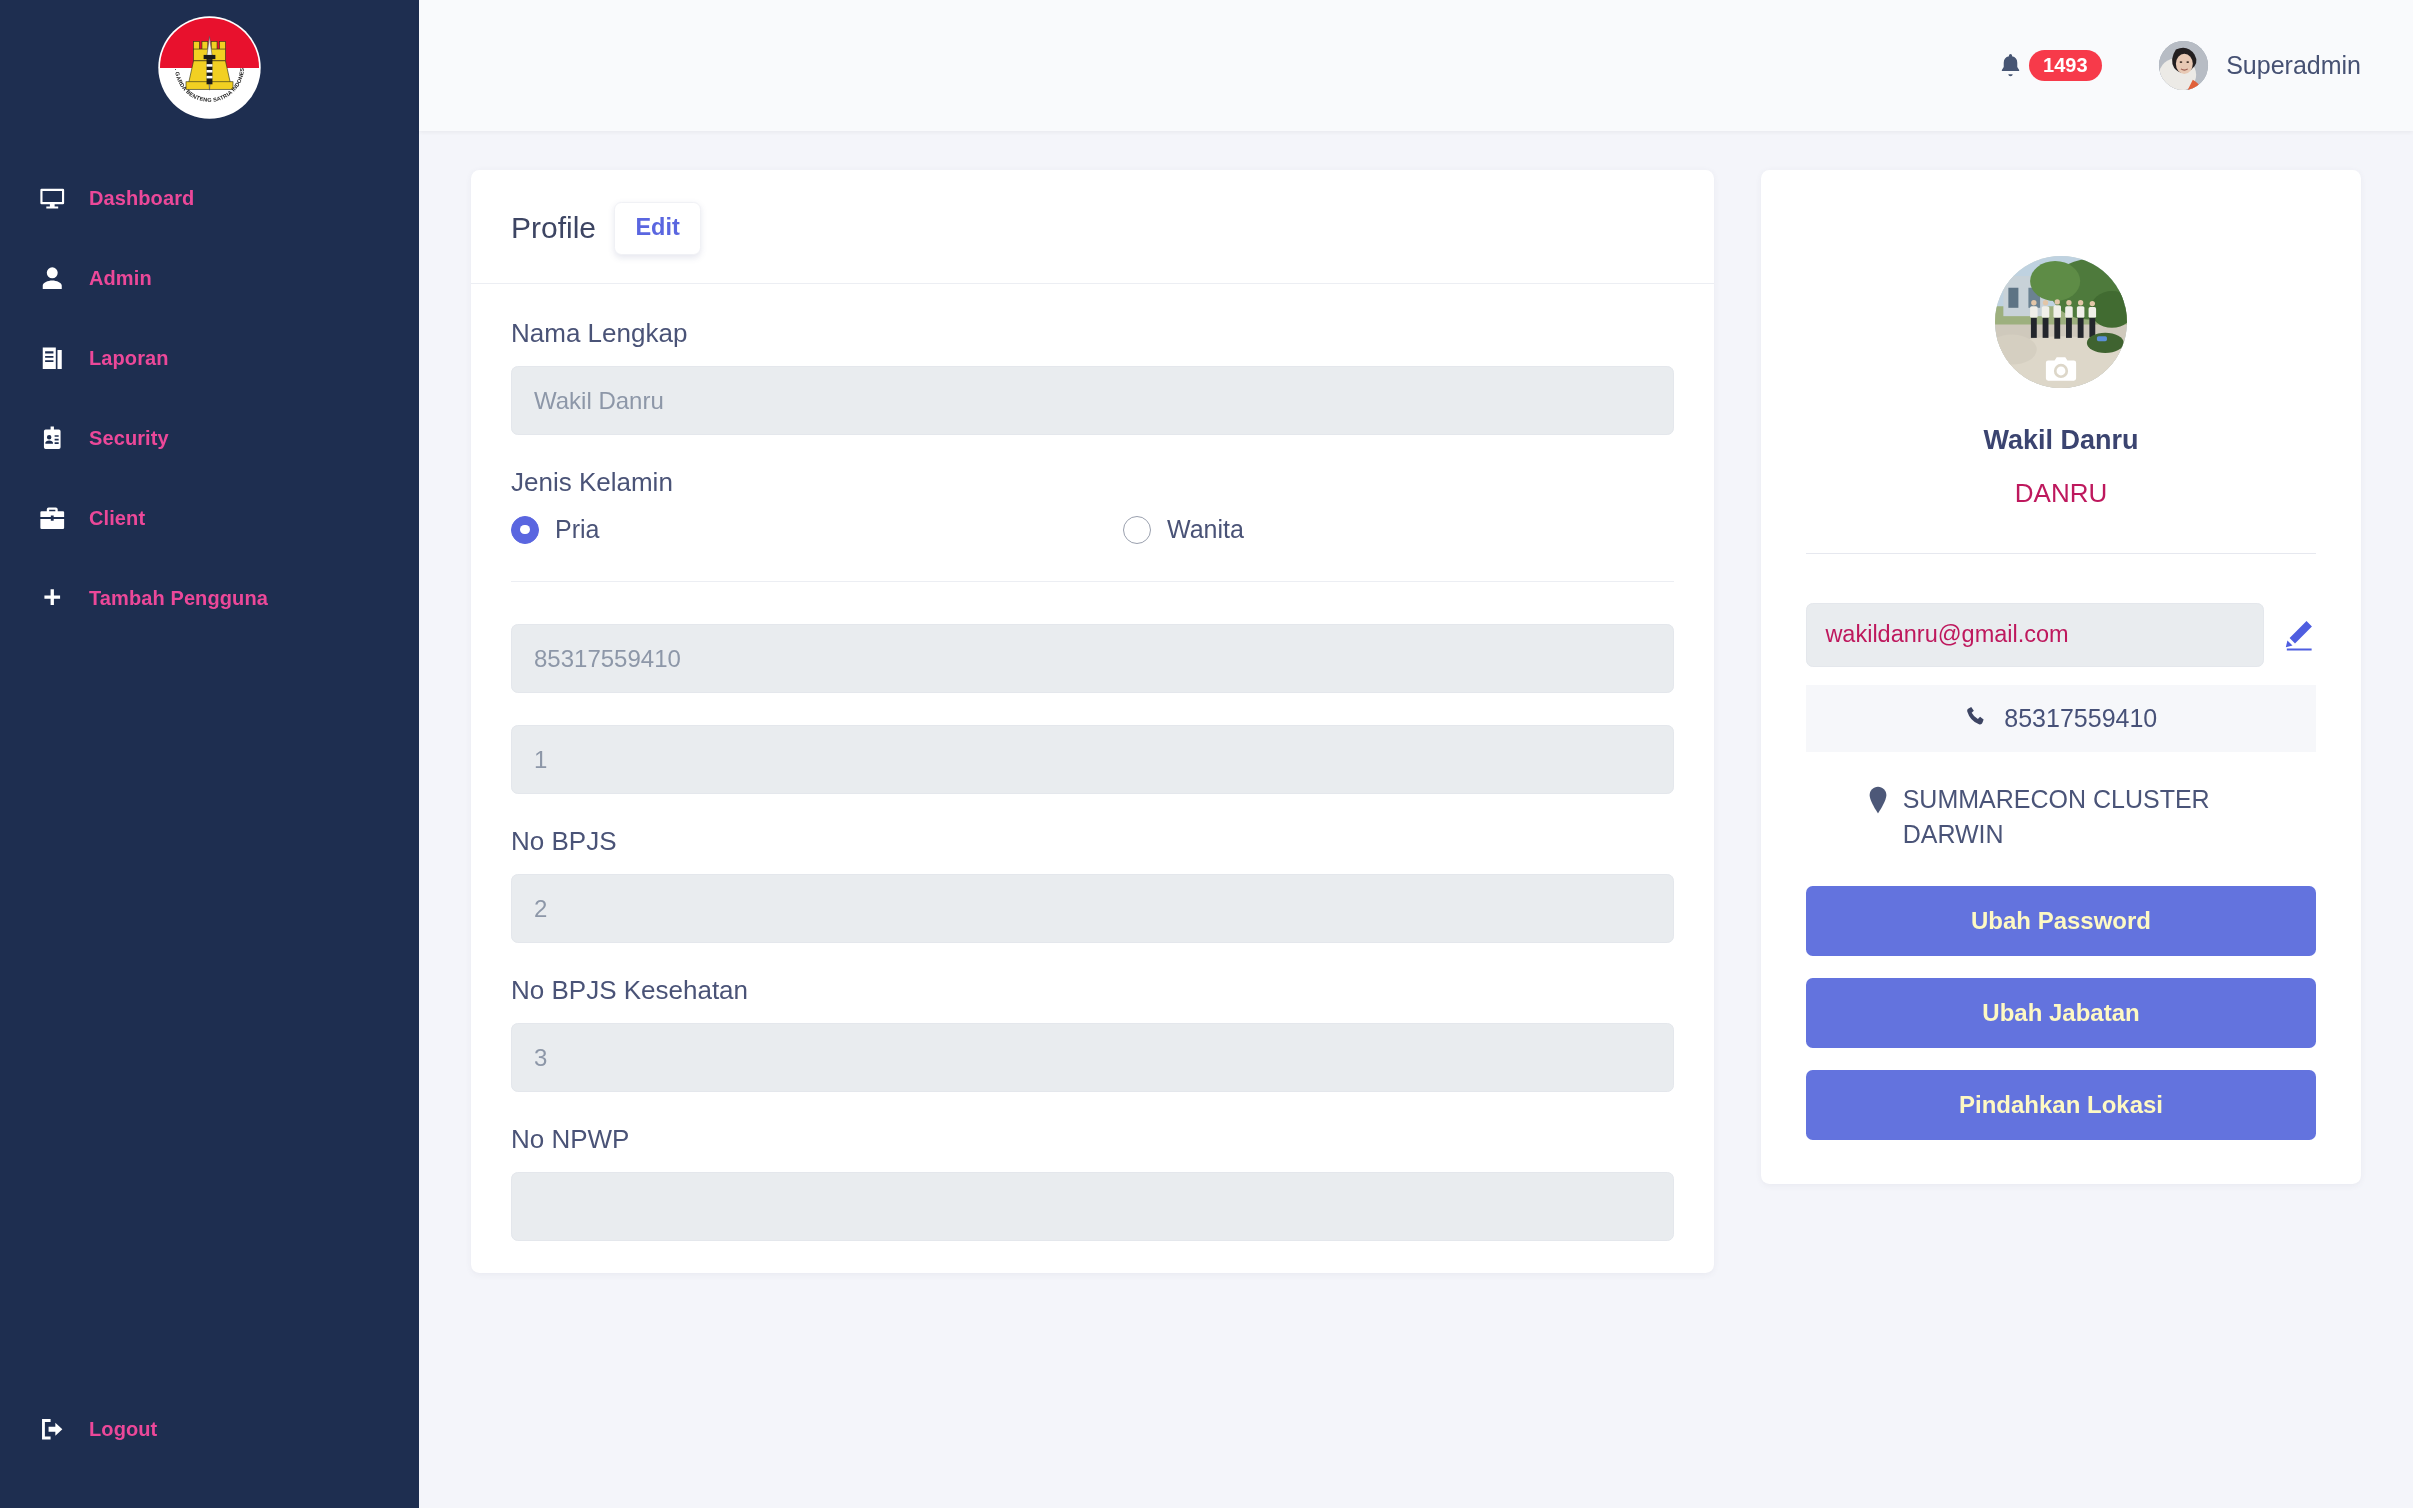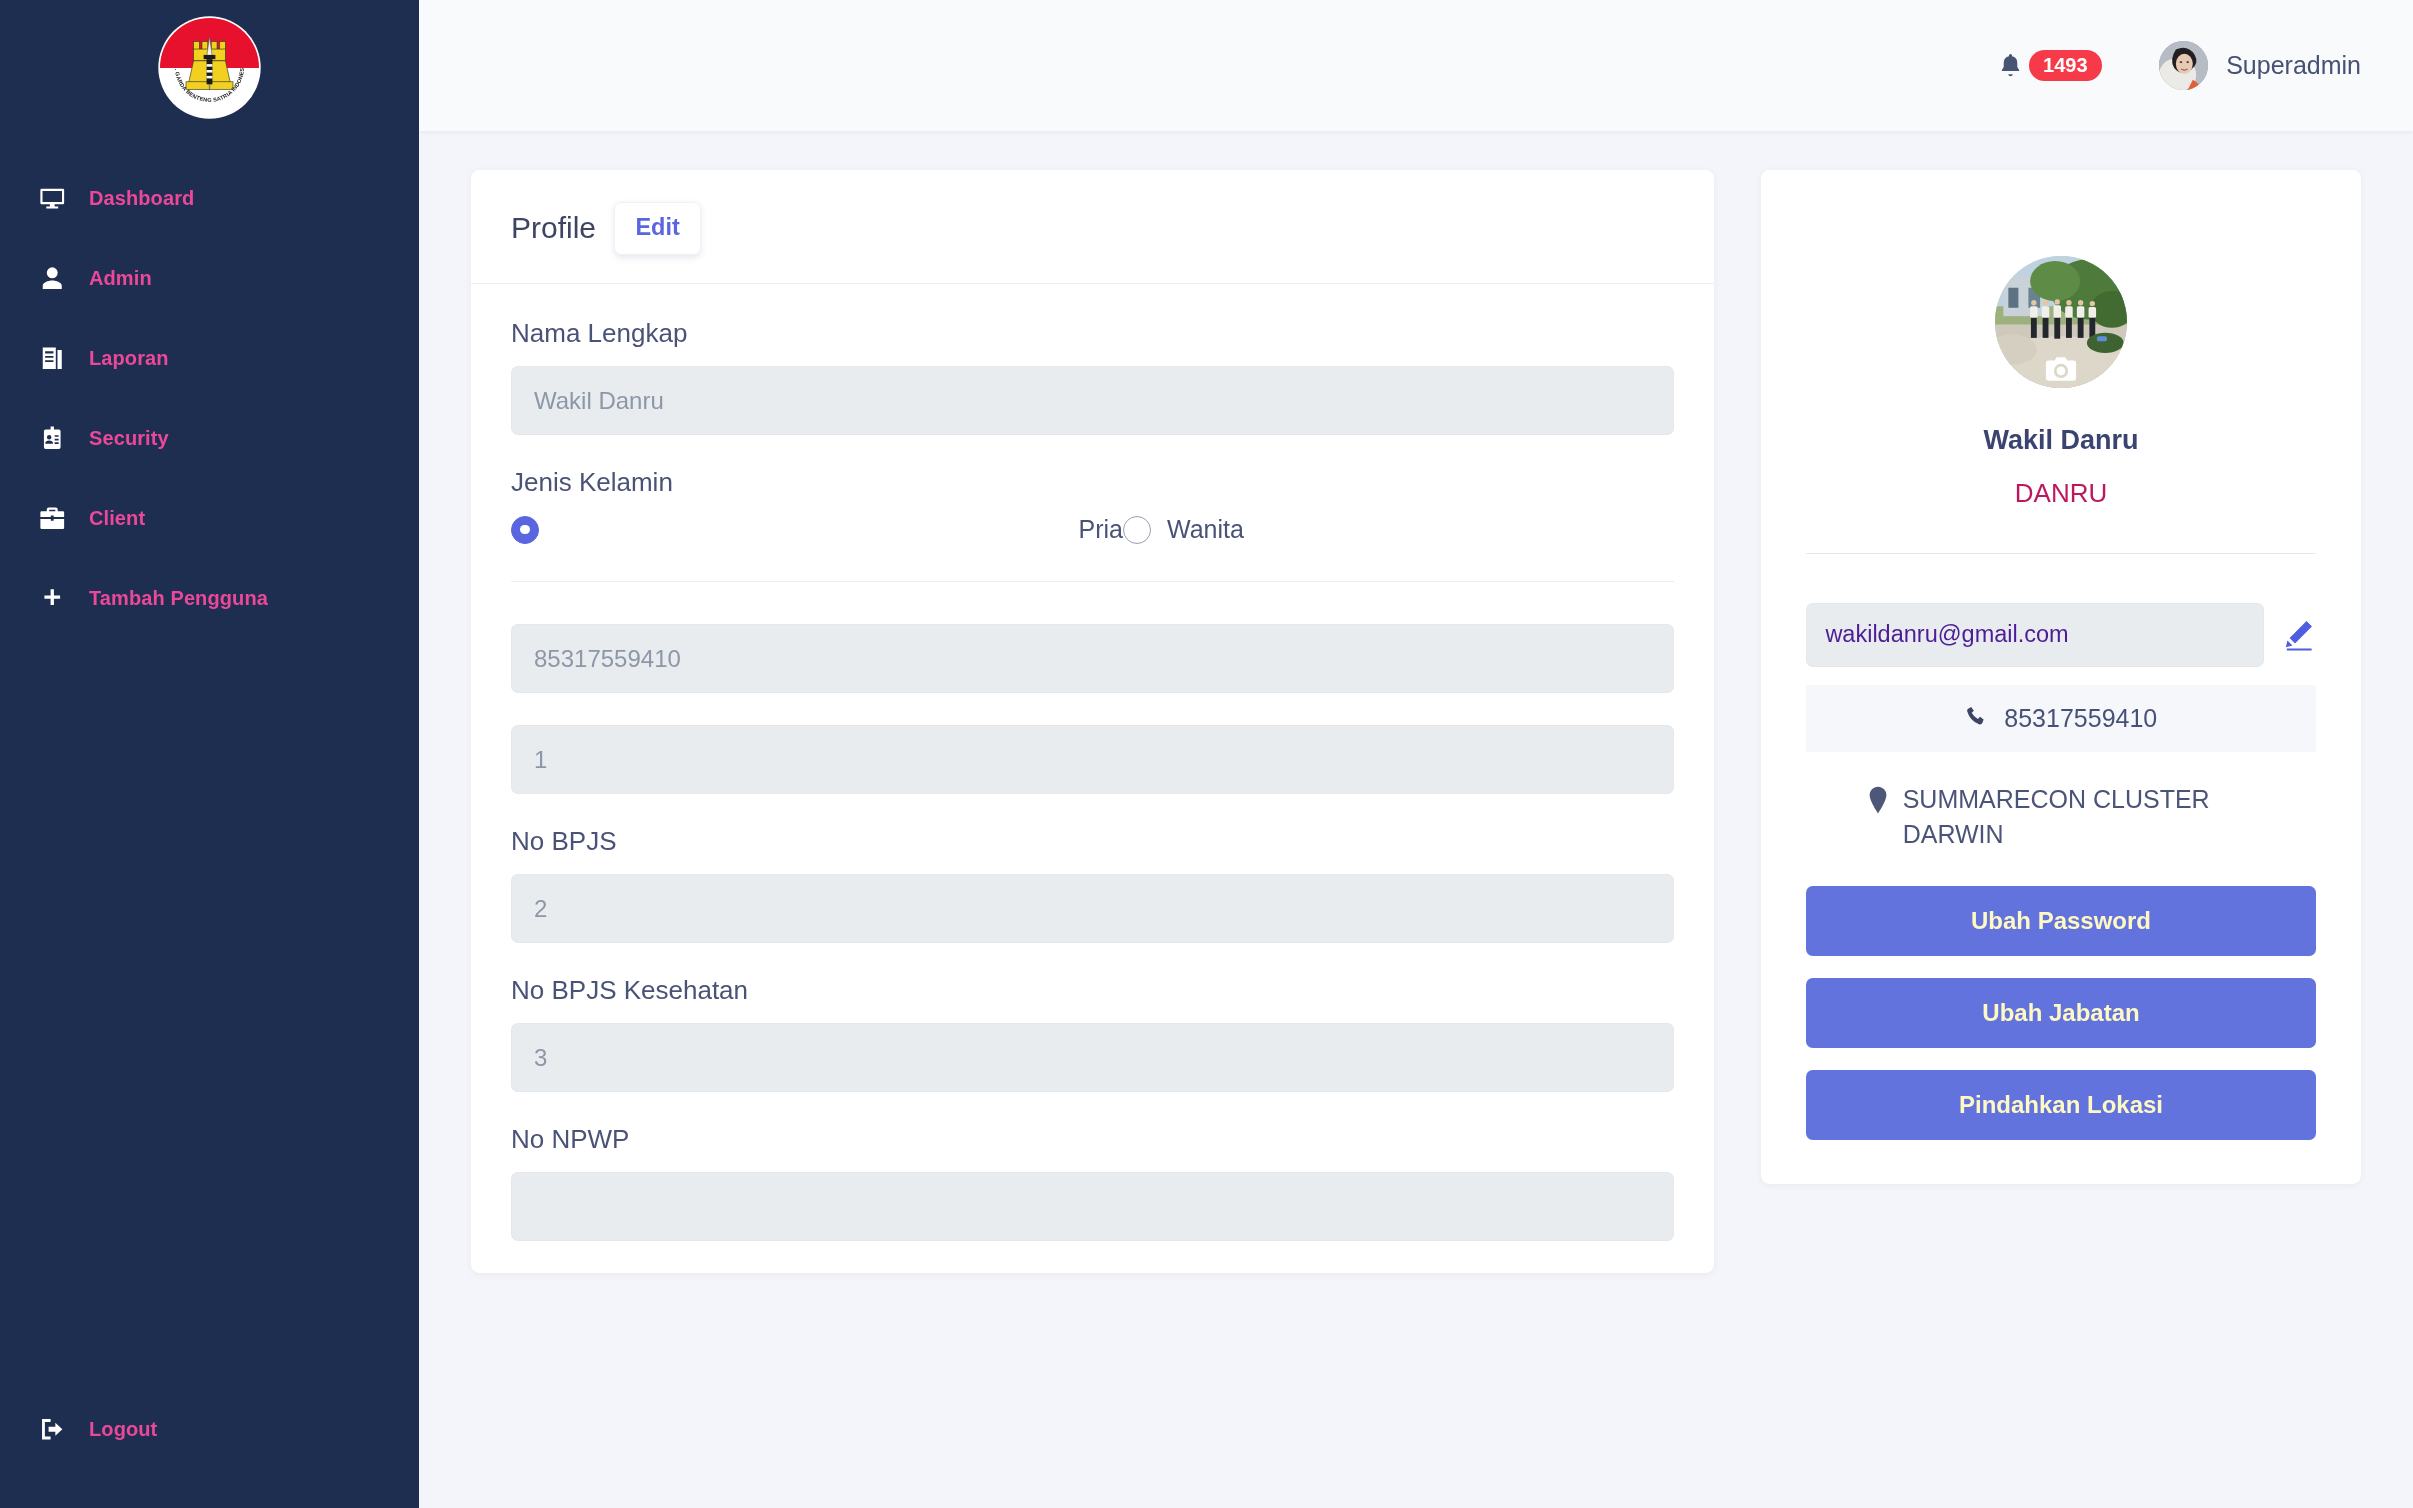--- a/index.html
+++ b/index.html
@@ -155,21 +155,21 @@
     font-family: "Liberation Sans", sans-serif;
   }
   .field-input::placeholder { color: #8d97a8; opacity: 1; }
   .gender-row {
     display: flex; align-items: center;
     padding-bottom: 37px;
     border-bottom: 0.8px solid #eceef3;
     margin-bottom: 42px;
   }
   .radio-opt { display: flex; align-items: center; gap: 16px; cursor: pointer; }
-  .radio-opt.first { width: 612px; justify-content: space-between; }
+  .radio-opt.first { width: 612px; }
   .radio-dot {
     width: 28px; height: 28px; border-radius: 50%;
     border: 1.7px solid #9aa0ae;
     display: flex; align-items: center; justify-content: center;
     flex-shrink: 0; background: #fff;
   }
   .radio-dot.checked { background: #5a66e0; border-color: #5a66e0; }
   .radio-dot.checked::after {
     content: ""; width: 9.2px; height: 9.2px; border-radius: 50%; background: #ffffff;
   }
@@ -207,21 +207,21 @@
     margin-top: 49px; width: 100%;
   }
   .email-box {
     flex: 1;
     background: #e9ecef;
     border: 0.8px solid #e4e7ec;
     border-radius: 6.7px;
     height: 64px;
     display: flex; align-items: center;
     padding: 0 18.4px;
-    font-size: 23.5px; color: #4c1d95;
+    font-size: 23.5px; color: #be185d;
     overflow: hidden; white-space: nowrap;
     font-family: "Liberation Sans", sans-serif;
   }
   .pencil { width: 35px; height: 35px; cursor: pointer; flex-shrink: 0; }
   .pencil svg { width: 35px; height: 35px; fill: #4f5ee0; }
 
   .phone-row {
     margin-top: 18.4px; width: 100%;
     background: #f6f7fa;
     height: 67px;

